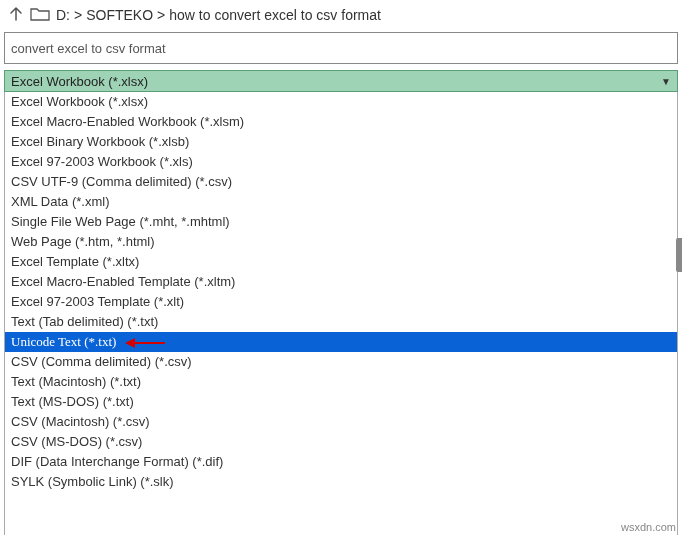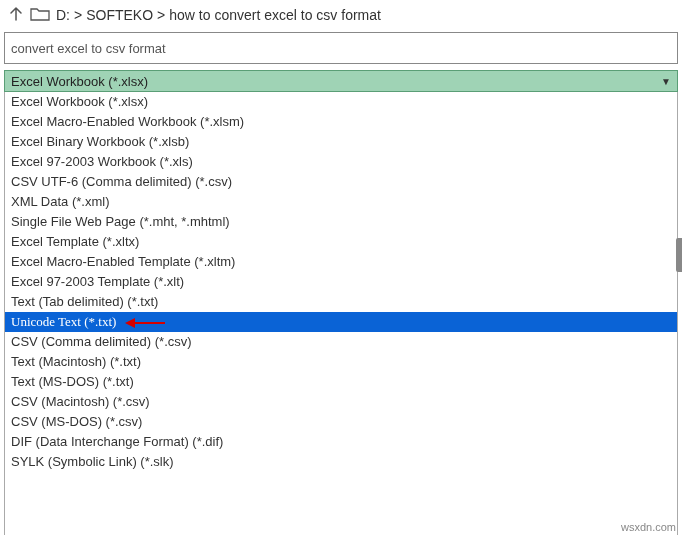--- a/index.html
+++ b/index.html
@@ -131,23 +131,24 @@
 <div class="dropdown-selected">
   <span>Excel Workbook (*.xlsx)</span>
   <span class="arrow">▼</span>
 </div>
 
 <div class="dropdown-list" id="dropdown-list">
     <div class="dropdown-item">Excel Workbook (*.xlsx)</div>
     <div class="dropdown-item">Excel Macro-Enabled Workbook (*.xlsm)</div>
     <div class="dropdown-item">Excel Binary Workbook (*.xlsb)</div>
     <div class="dropdown-item">Excel 97-2003 Workbook (*.xls)</div>
-    <div class="dropdown-item">CSV UTF-6 (Comma delimited) (*.csv)</div>
+    <div class="dropdown-item">CSV UTF-9 (Comma delimited) (*.csv)</div>
     <div class="dropdown-item">XML Data (*.xml)</div>
     <div class="dropdown-item">Single File Web Page (*.mht, *.mhtml)</div>
+    <div class="dropdown-item">Web Page (*.htm, *.html)</div>
     <div class="dropdown-item">Excel Template (*.xltx)</div>
     <div class="dropdown-item">Excel Macro-Enabled Template (*.xltm)</div>
     <div class="dropdown-item">Excel 97-2003 Template (*.xlt)</div>
     <div class="dropdown-item">Text (Tab delimited) (*.txt)</div>
     <div class="dropdown-item selected">Unicode Text (*.txt)<span class="annotation-arrow"><svg viewBox="0 0 40 12">
           <line x1="40" y1="6" x2="6" y2="6" stroke="#d40000" stroke-width="2"></line>
           <polygon points="0,6 10,1 10,11" fill="#d40000"></polygon>
         </svg></span></div>
     <div class="dropdown-item">CSV (Comma delimited) (*.csv)</div>
     <div class="dropdown-item">Text (Macintosh) (*.txt)</div>

